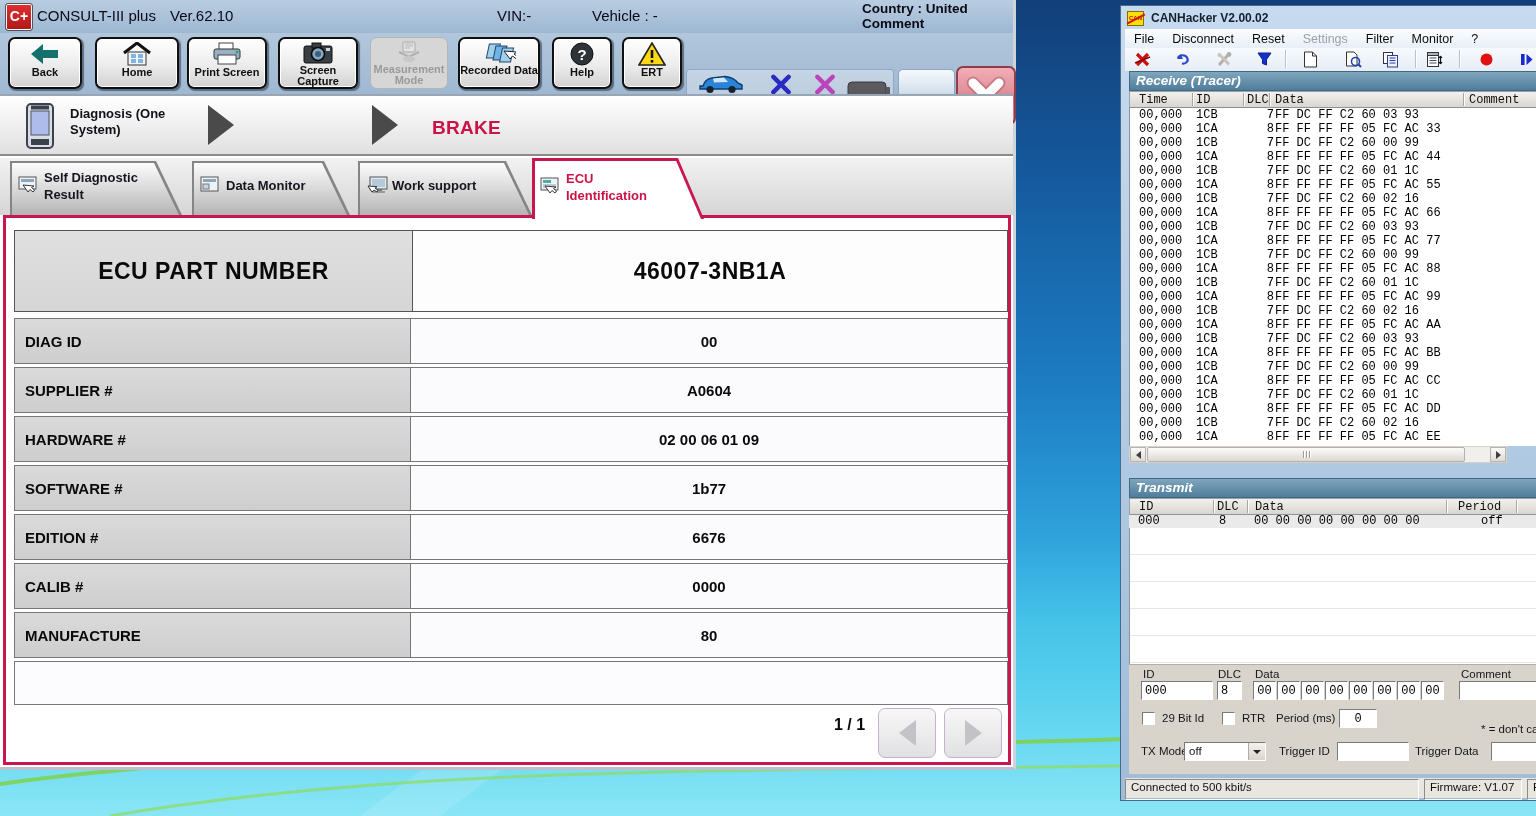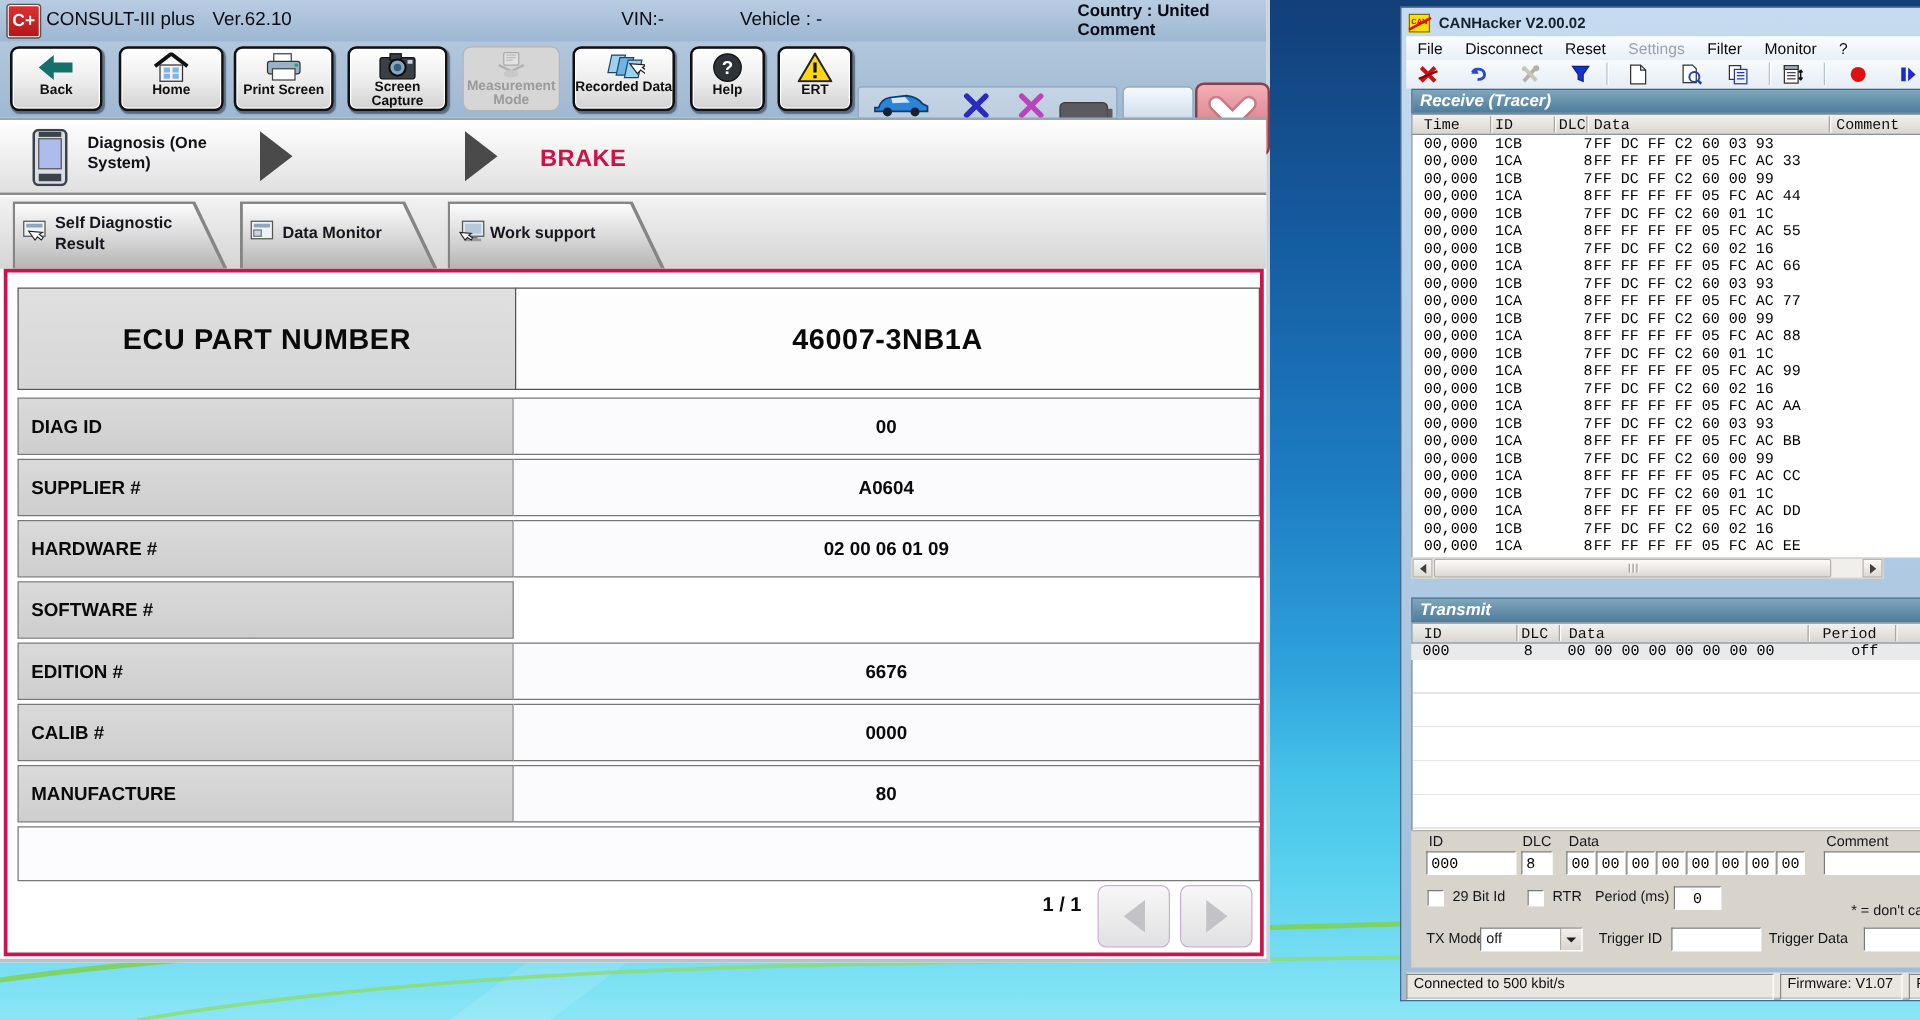--- a/index.html
+++ b/index.html
@@ -303,40 +303,52 @@
       <div class="tab" style="left:192px;width:158px">
         <div class="edge"></div>
           <div class="face"></div>
         <svg class="tico" width="22" height="18" viewBox="0 0 22 18">
             <rect x="1" y="1" width="17" height="14" fill="#eef3f8" stroke="#555"></rect>
             <rect x="3" y="3" width="13" height="3" fill="#8fa6ba"></rect>
             <rect x="3" y="8" width="6" height="5" fill="#c8d4e0" stroke="#777"></rect>
           </svg>
         <div class="lbl" style="top:16px">Data Monitor</div>
       </div>
+      <div class="tab active" style="left:532px;width:172px">
+        <div class="edge"></div>
+          <div class="face"></div>
+        <svg class="tico" width="22" height="18" viewBox="0 0 22 18">
+            <rect x="1" y="1" width="17" height="12" fill="#eef3f8" stroke="#555"></rect>
+            <rect x="3" y="3" width="8" height="3" fill="#49b0a8"></rect>
+            <path d="M3 8 h13 M3 10 h13" stroke="#99a" stroke-width="1"></path>
+            <path d="M5 9 l5 7 l2-2.5 l3 2.5 l1.5-2 l-3-2.5 l2.5-1.5 Z" fill="#fff" stroke="#222" stroke-width="0.9"></path>
+          </svg>
+        <div class="lbl">ECU Identification</div>
+      </div>
     </div>
 
     <div class="c3-panel">
       <div class="ecu-head lab">ECU PART NUMBER</div>
       <div class="ecu-head val">46007-3NB1A</div>
       <div id="ecu-rows">
           <div class="ecu-row">
             <div class="ecu-cl">DIAG ID</div>
             <div class="ecu-cv">00</div>
           </div>
           <div class="ecu-row">
             <div class="ecu-cl">SUPPLIER #</div>
             <div class="ecu-cv">A0604</div>
           </div>
           <div class="ecu-row">
             <div class="ecu-cl">HARDWARE #</div>
             <div class="ecu-cv">02 00 06 01 09</div>
           </div>
           <div class="ecu-row">
             <div class="ecu-cl">SOFTWARE #</div>
+            <div class="ecu-cv">1b77</div>
           </div>
           <div class="ecu-row">
             <div class="ecu-cl">EDITION #</div>
             <div class="ecu-cv">6676</div>
           </div>
           <div class="ecu-row">
             <div class="ecu-cl">CALIB #</div>
             <div class="ecu-cv">0000</div>
           </div>
           <div class="ecu-row">

